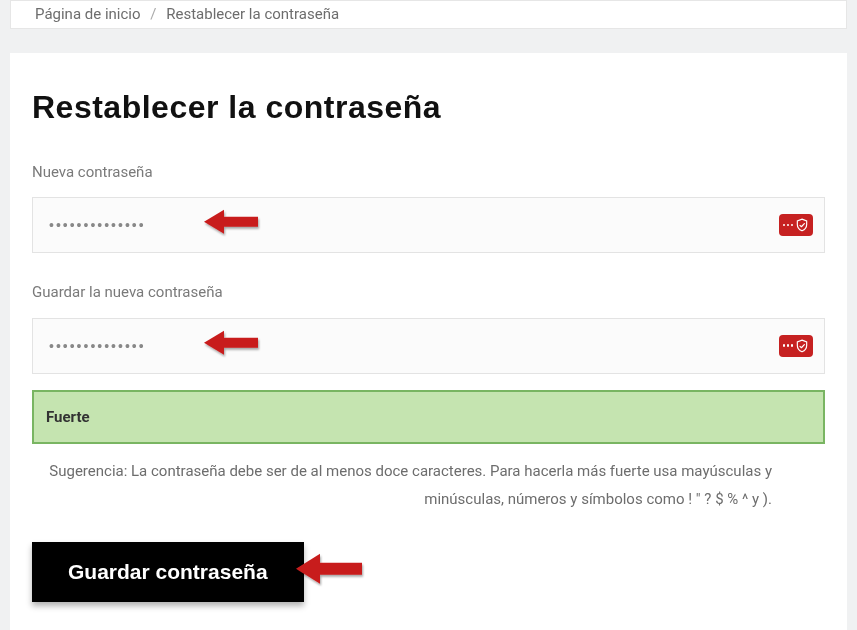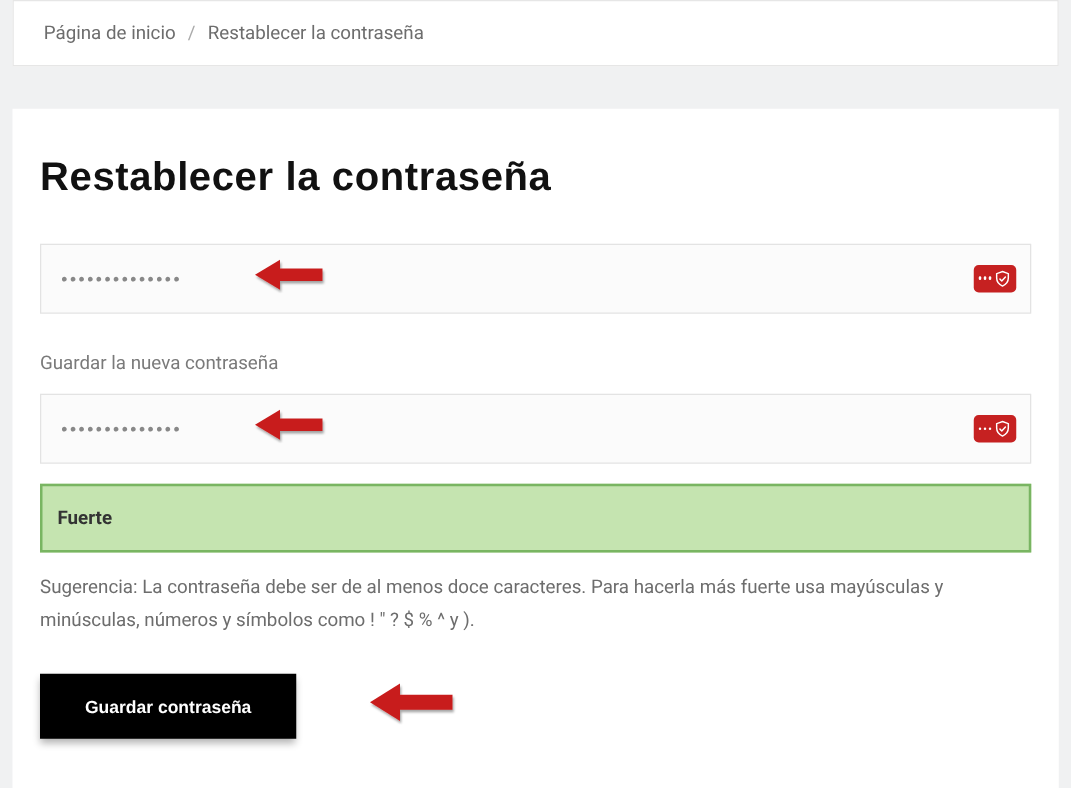--- a/index.html
+++ b/index.html
@@ -8,22 +8,22 @@
     background: #f0f1f2;
     padding: 0 10px 30px 10px;
     width: 857px;
     color: #333;
     font-size: 15px;
     line-height: 1.5;
   }
   .breadcrumb {
     background: #fff;
     border: 1px solid #e6e6e6;
-    padding: 14px 24px;
-    margin-bottom: 34px;
+    padding: 2px 24px;
+    margin-bottom: 24px;
     font-size: 15px;
     color: #6d6d6d;
   }
   .breadcrumb a {
     color: #6d6d6d;
     text-decoration: none;
   }
   .breadcrumb .sep {
     color: #aaa;
     margin: 0 6px;
@@ -104,47 +104,49 @@
     font-size: 15px;
     margin-bottom: 14px;
     margin-top: -6px;
   }
   .hint {
     color: #6d6d6d;
     font-size: 15px;
     line-height: 1.85;
     margin-bottom: 28px;
     max-width: 740px;
+    text-align: right;
   }
   .submit-wrap { position: relative; display:inline-block; }
   .submit-btn {
     background: #000;
     color: #fff;
     border: none;
     font-weight: 700;
-    font-size: 14px;
+    font-size: 21px;
     padding: 18px 36px;
     cursor: pointer;
     box-shadow: 0 4px 6px rgba(0,0,0,0.3);
   }
 </style>
 </head>
 <body>
 
 <nav class="breadcrumb">
   <a href="#">Página de inicio</a>
   <span class="sep">/</span>
   <span class="current">Restablecer la contraseña</span>
 </nav>
 
 <div class="card">
 
   <h1 class="page-title">Restablecer la contraseña</h1>
 
   
+  <label class="form-label">Nueva contraseña</label>
   <div class="input-wrap">
     <input type="password" class="password-field" value="••••••••••••••" style="">
     <span class="arrow-annot">
       <svg width="60" height="30" viewBox="0 0 60 30">
         <defs>
           <filter id="ds1" x="-10%" y="-10%" width="130%" height="140%">
             <feDropShadow dx="1" dy="2" stdDeviation="1" flood-opacity="0.35"></feDropShadow>
           </filter>
         </defs>
         <g filter="url(#ds1)">

